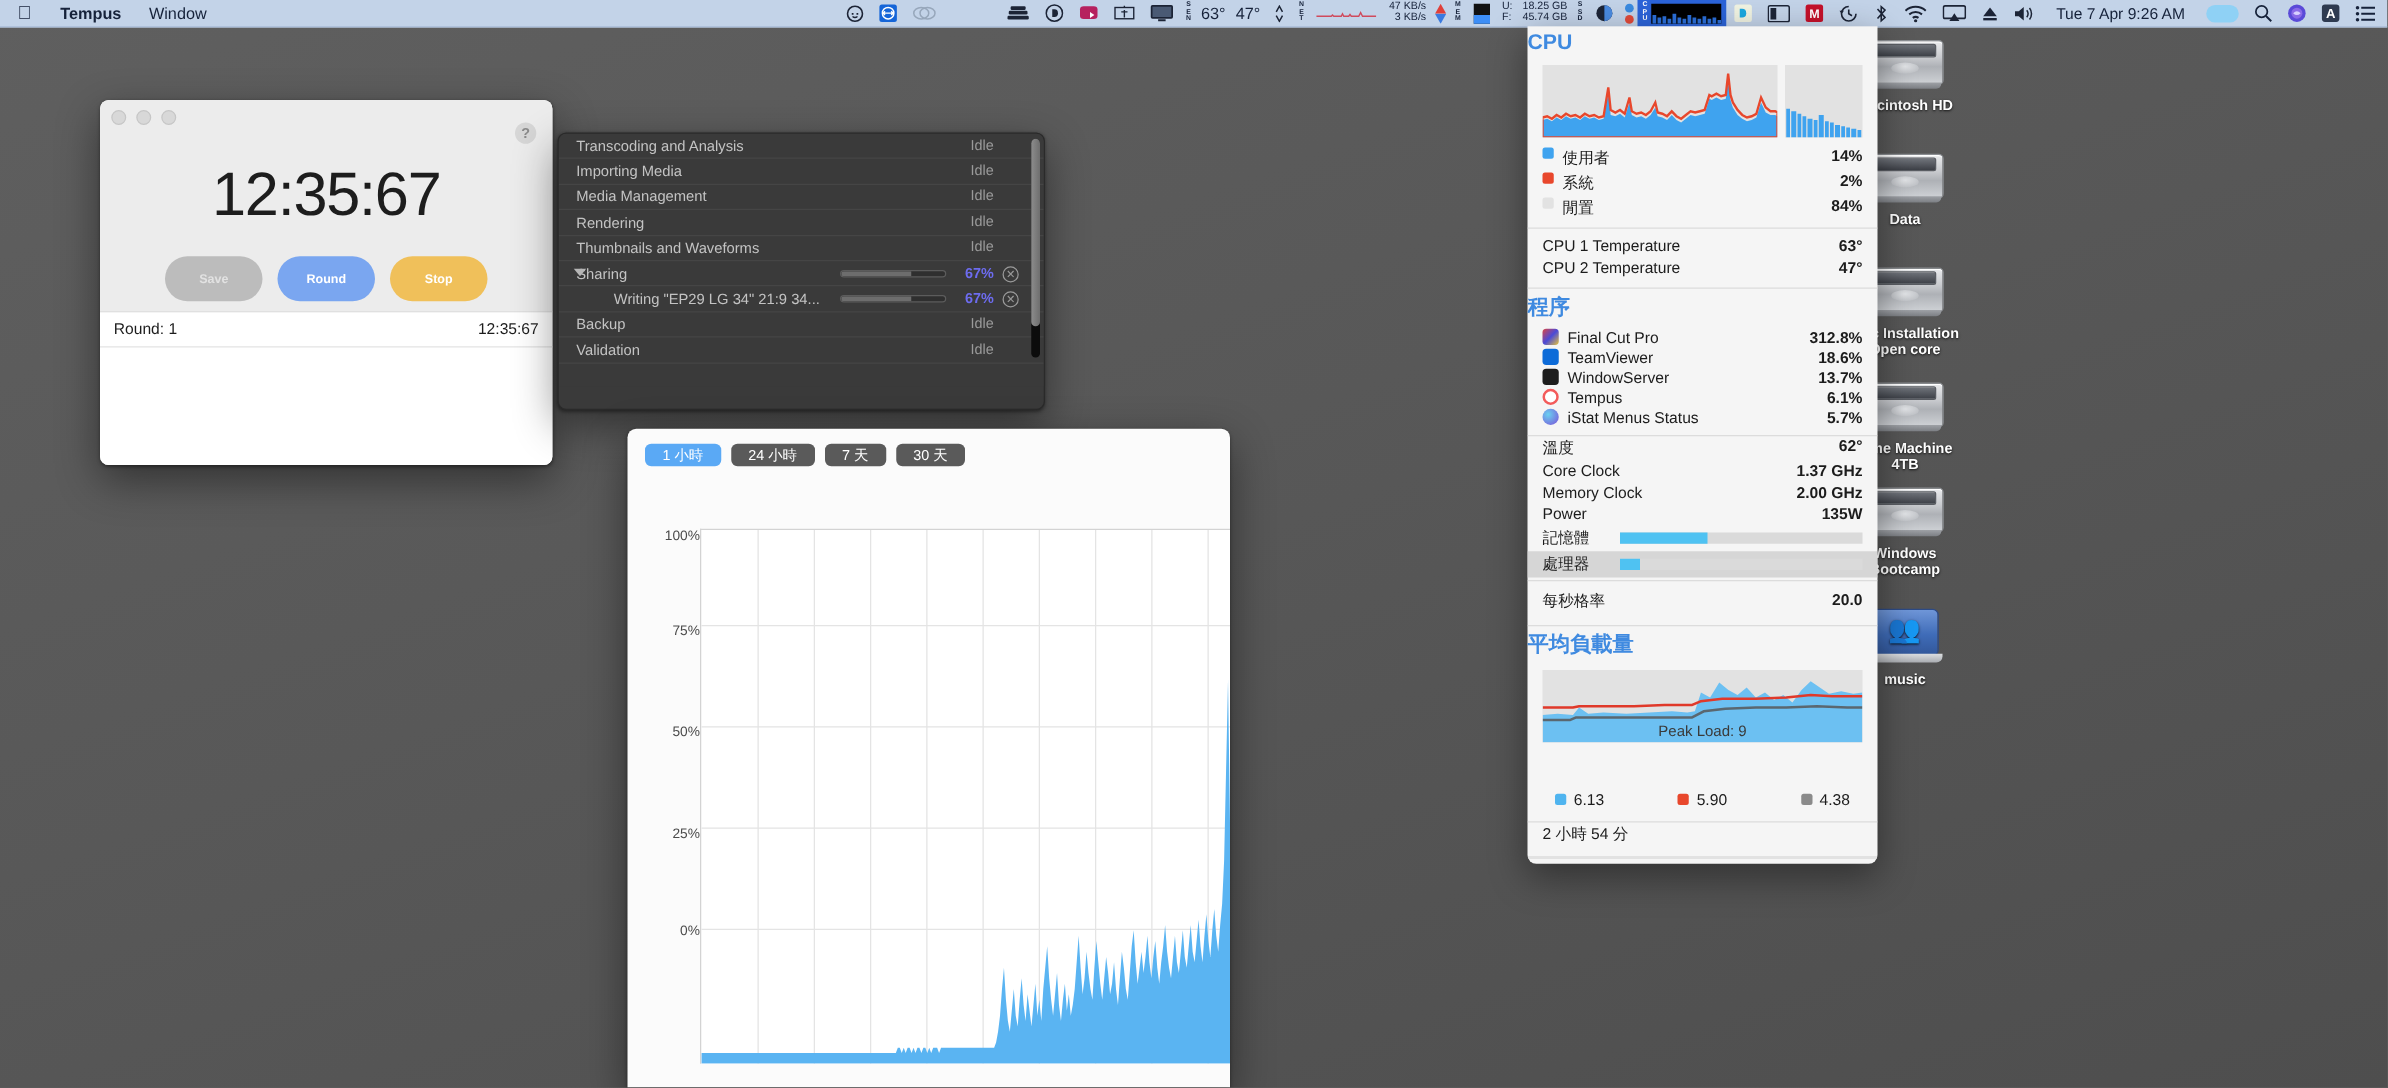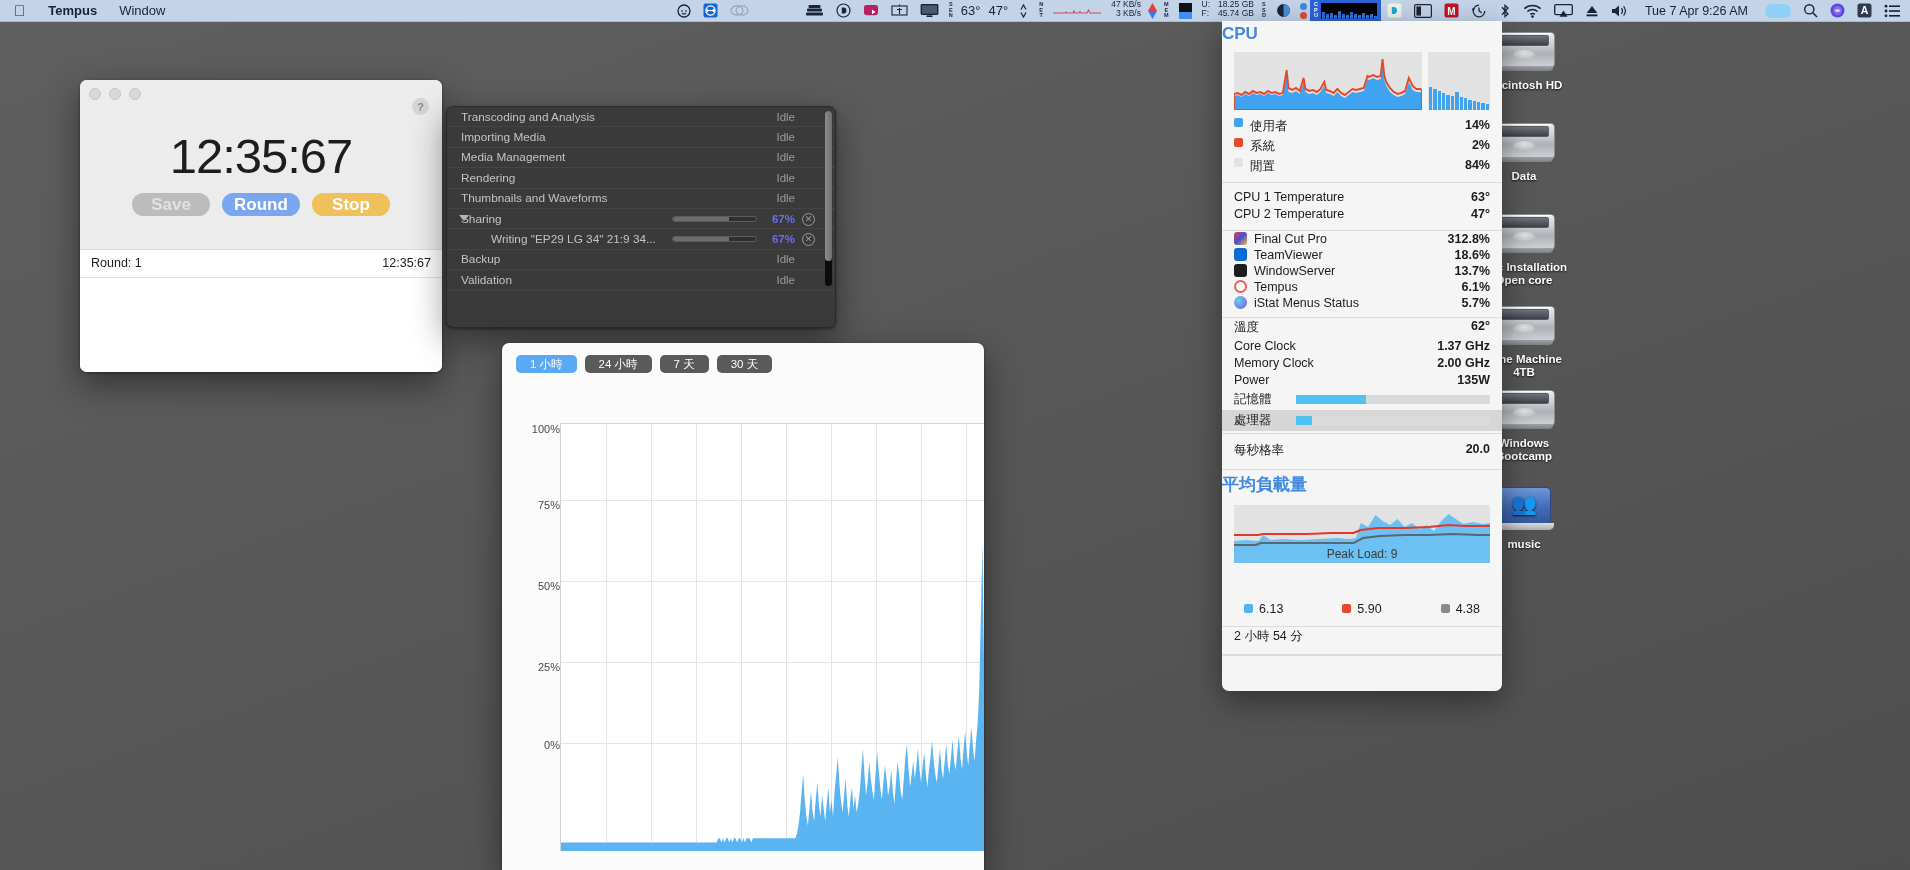--- a/index.html
+++ b/index.html
@@ -102,23 +102,24 @@
     display:flex; align-items:center; justify-content:center; cursor:pointer;
   }
   .timer-text {
     position:absolute; left:0; top:48px; width:100%; text-align:center;
     font-size:49px; font-weight:300; color:#1d1d1d; letter-spacing:-1px;
     font-family:"Liberation Sans", sans-serif;
   }
   .btn-row { position:absolute; left:0; top:113px; width:100%;
              display:flex; justify-content:center; gap:12px; }
   .pillbtn {
-    width:78px; height:23px; border-radius:18px; border:none; cursor:pointer;
-    color:#fff; font-size:17px; font-weight:bold;
+    width:78px; height:36px; border-radius:18px; border:none; cursor:pointer;
+    color:#fff; font-size:10px; font-weight:bold;
     font-family:"Liberation Sans", sans-serif;
+    margin-top:12px;
   }
   .pillbtn.save  { background:#bcbcbc; color:#e2e2e2; }
   .pillbtn.round { background:#7aa6f0; }
   .pillbtn.stop  { background:#f0c05a; }
   .round-list { position:absolute; left:0; top:170px; width:100%; height:122px; background:#fff; }
   .round-row {
     display:flex; justify-content:space-between; align-items:center;
     padding:6px 11px 7px; font-size:12.5px; color:#1d1d1d;
     border-bottom:1px solid #e3e3e3;
   }
@@ -719,20 +720,21 @@
         <span>CPU 1 Temperature</span>
         <span class="r">63°</span>
       </div>
       <div class="is-row">
         <span>CPU 2 Temperature</span>
         <span class="r">47°</span>
       </div>
     </div>
 
     <div class="is-sect" style="padding-bottom:6px">
+      <div class="is-head">程序</div>
       <div class="proc-row">
         <span class="proc-ic" style="background:linear-gradient(135deg,#d44,#4a4ad8,#e8c43a)"></span>
         <span class="proc-name">Final Cut Pro</span>
         <span class="proc-val">312.8%</span>
       </div>
       <div class="proc-row">
         <span class="proc-ic" style="background:#0d6bd8"></span>
         <span class="proc-name">TeamViewer</span>
         <span class="proc-val">18.6%</span>
       </div>

